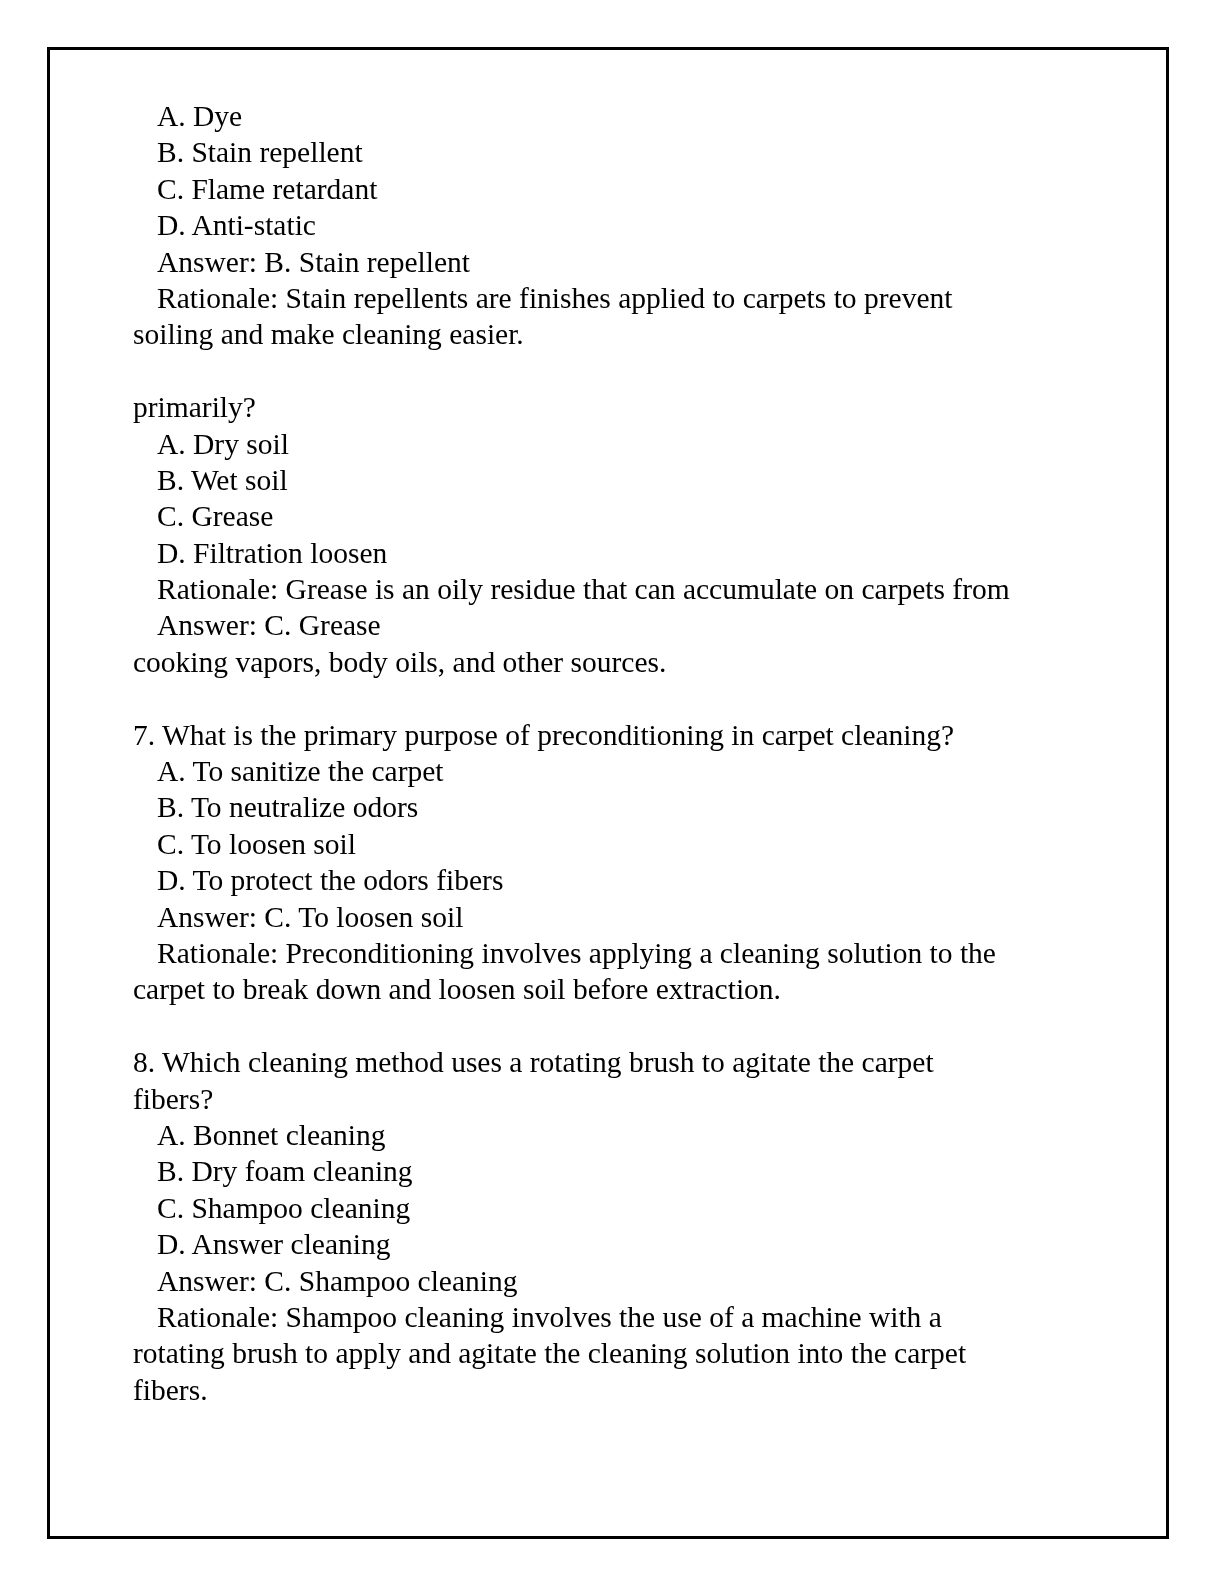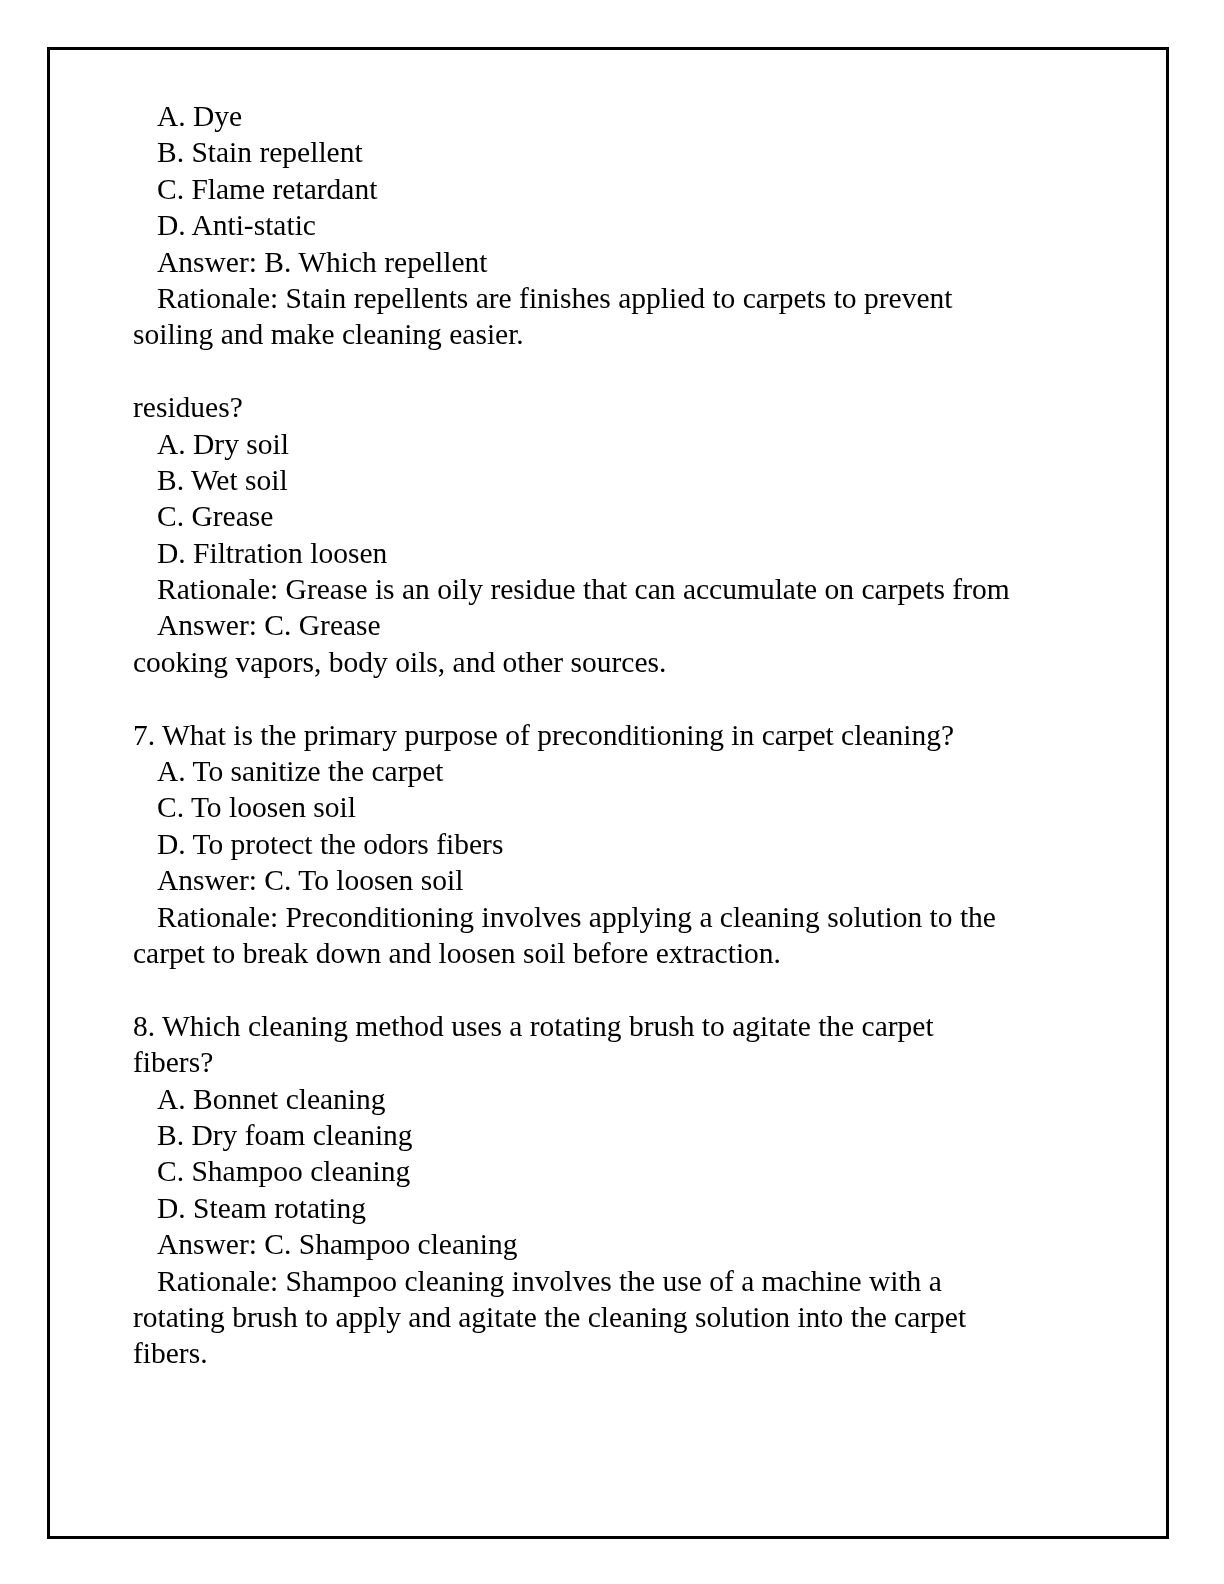--- a/index.html
+++ b/index.html
@@ -22,55 +22,56 @@
 
 <div class="frame"></div>
 
 <div class="content">
 
   <div>
     <div class="line ind">A. Dye</div>
     <div class="line ind">B. Stain repellent</div>
     <div class="line ind">C. Flame retardant</div>
     <div class="line ind">D. Anti-static</div>
-    <div class="line ind">Answer: B. Which repellent</div>
+    <div class="line ind">Answer: B. Stain repellent</div>
     <div class="line ind">Rationale: Stain repellents are finishes applied to carpets to prevent</div>
     <div class="line">soiling and make cleaning easier.</div>
   </div>
   <div class="gap"></div>
 
   <div>
-    <div class="line">residues?</div>
+    <div class="line">primarily?</div>
     <div class="line ind">A. Dry soil</div>
     <div class="line ind">B. Wet soil</div>
     <div class="line ind">C. Grease</div>
     <div class="line ind">D. Filtration loosen</div>
     <div class="line ind">Rationale: Grease is an oily residue that can accumulate on carpets from</div>
     <div class="line ind">Answer: C. Grease</div>
     <div class="line">cooking vapors, body oils, and other sources.</div>
   </div>
   <div class="gap"></div>
 
   <div>
     <div class="line">7. What is the primary purpose of preconditioning in carpet cleaning?</div>
     <div class="line ind">A. To sanitize the carpet</div>
+    <div class="line ind">B. To neutralize odors</div>
     <div class="line ind">C. To loosen soil</div>
     <div class="line ind">D. To protect the odors fibers</div>
     <div class="line ind">Answer: C. To loosen soil</div>
     <div class="line ind">Rationale: Preconditioning involves applying a cleaning solution to the</div>
     <div class="line">carpet to break down and loosen soil before extraction.</div>
   </div>
   <div class="gap"></div>
 
   <div>
     <div class="line">8. Which cleaning method uses a rotating brush to agitate the carpet</div>
     <div class="line">fibers?</div>
     <div class="line ind">A. Bonnet cleaning</div>
     <div class="line ind">B. Dry foam cleaning</div>
     <div class="line ind">C. Shampoo cleaning</div>
-    <div class="line ind">D. Steam rotating</div>
+    <div class="line ind">D. Answer cleaning</div>
     <div class="line ind">Answer: C. Shampoo cleaning</div>
     <div class="line ind">Rationale: Shampoo cleaning involves the use of a machine with a</div>
     <div class="line">rotating brush to apply and agitate the cleaning solution into the carpet</div>
     <div class="line">fibers.</div>
   </div>
 
 </div>
 
 </body></html>

